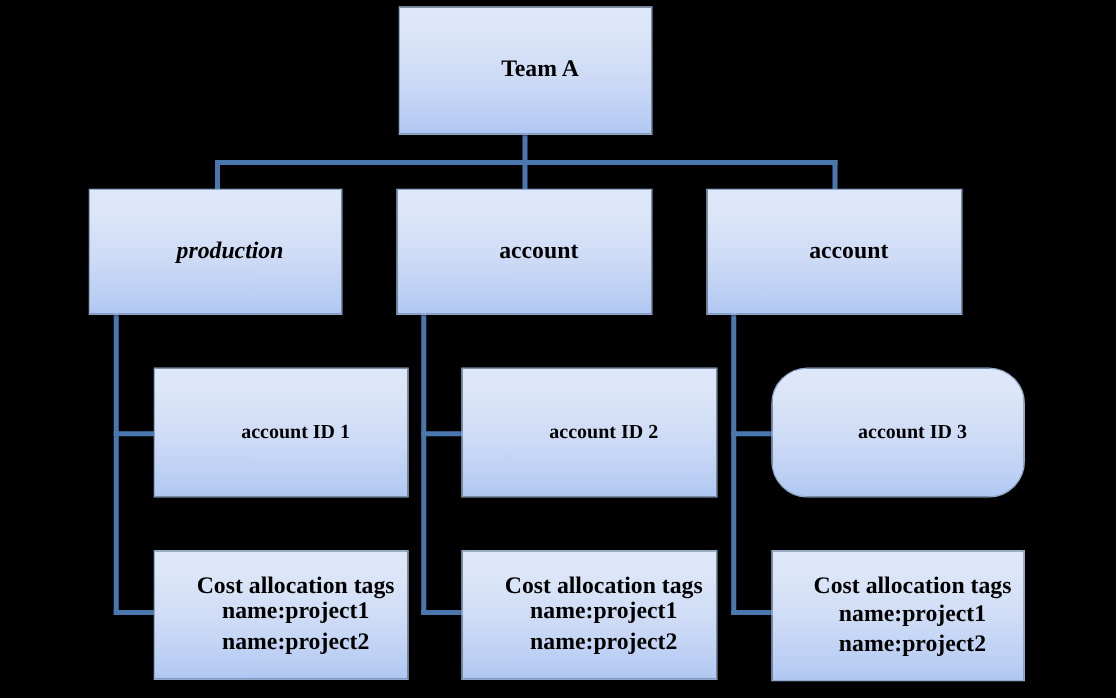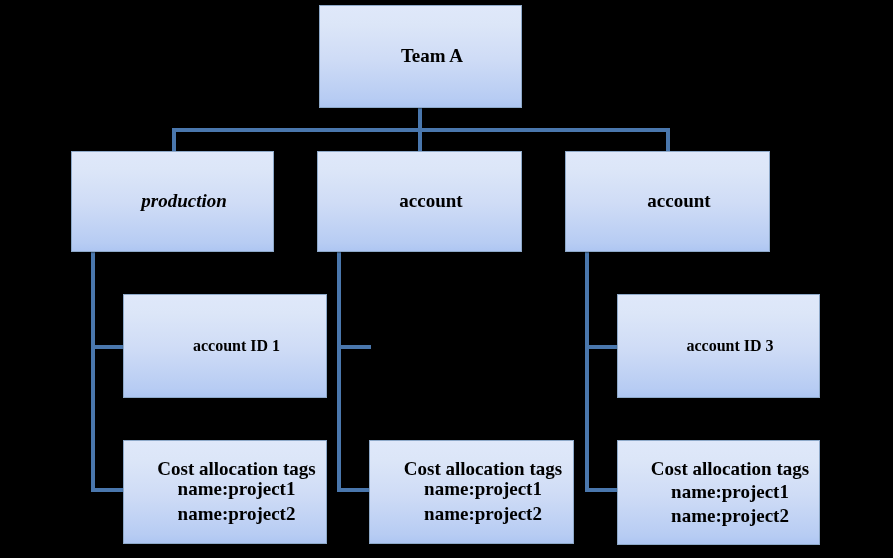--- a/index.html
+++ b/index.html
@@ -103,21 +103,24 @@
   <div class="node node-env" style="left:317px; top:151px; width:205px; height:101px;">
     <span class="label">account</span>
   </div>
   <div class="node node-env" style="left:565px; top:151px; width:205px; height:101px;">
     <span class="label">account</span>
   </div>
 
   <div class="node node-acct" style="left:123px; top:294px; width:204px; height:104px;">
     <span class="label">account ID 1</span>
   </div>
-  <div class="node node-acct" style="left:617px; top:294px; width:203px; height:104px;">
+  <div class="node node-acct" style="left:369px; top:294px; width:205px; height:104px;">
+    <span class="label">account ID 2</span>
+  </div>
+  <div class="node node-acct" style="left:617px; top:294px; width:203px; height:104px;border-radius:29px;">
     <span class="label">account ID 3</span>
   </div>
 
   <div class="node node-tags" style="left:123px; top:440px; width:204px; height:104px;">
     <span class="tag-stack">
       <span class="tag-line tag-line-1">Cost allocation tags</span>
       <span class="tag-line tag-line-2">name:project1</span>
       <span class="tag-line tag-line-3">name:project2</span>
     </span>
   </div>

